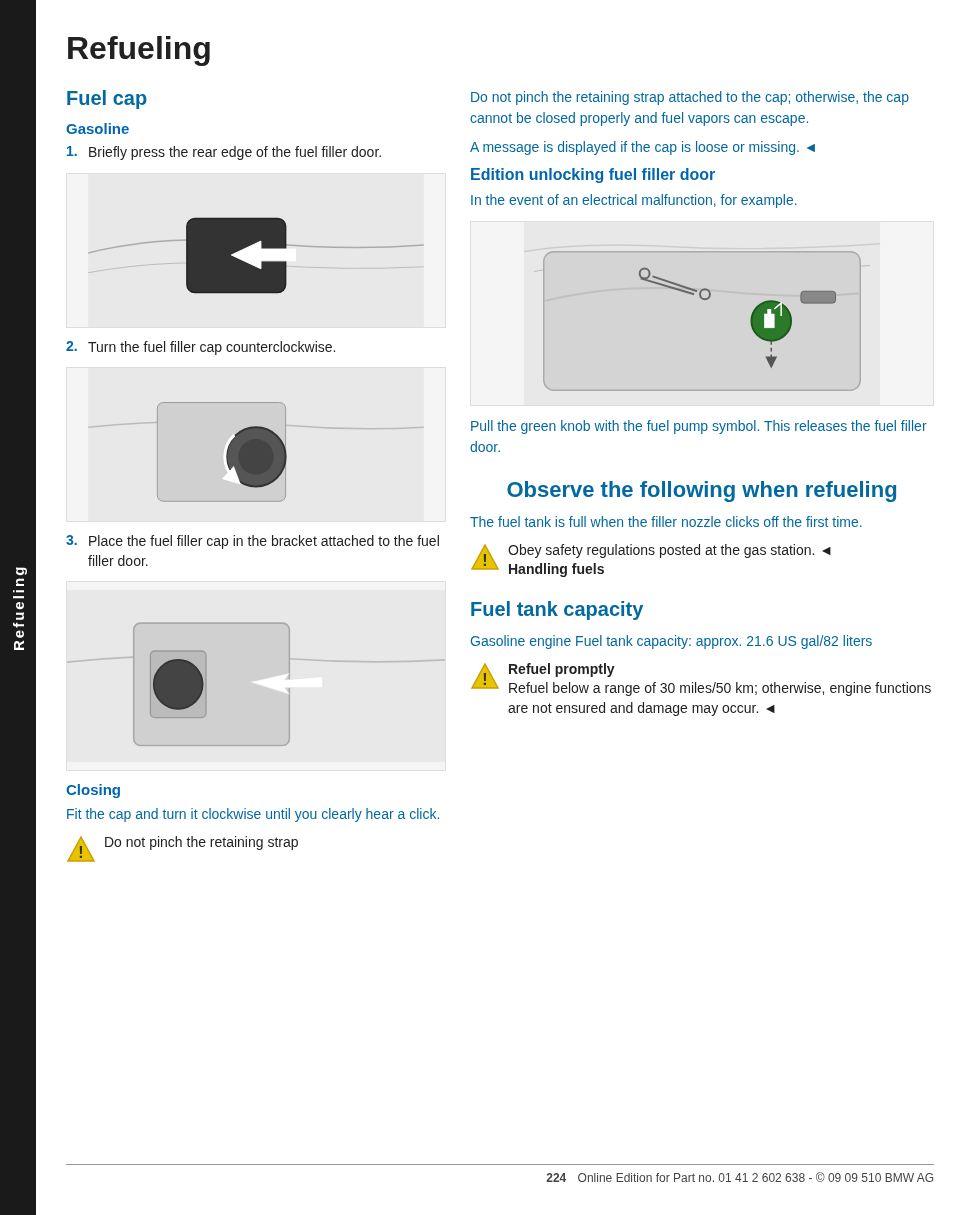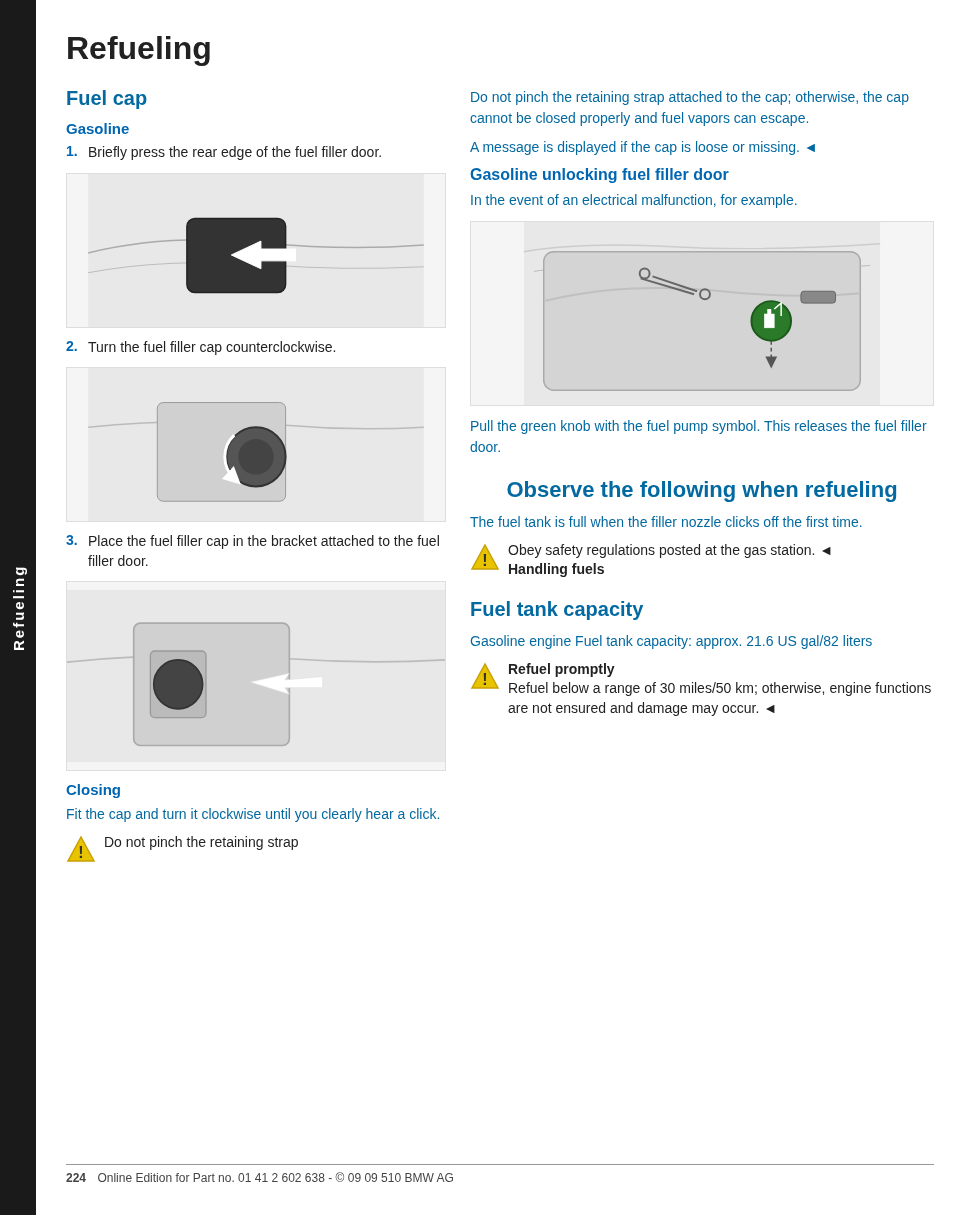--- a/index.html
+++ b/index.html
@@ -129,21 +129,21 @@
     }
     p.body-text {
       line-height: 1.5;
       margin-bottom: 8px;
       color: #0369a1;
     }
     .page-footer {
       border-top: 1px solid #999;
       margin-top: 24px;
       padding-top: 6px;
-      text-align: left;
+      text-align: right;
       font-size: 12px;
       color: #444;
     }
     .footer-page-num {
       font-weight: bold;
       margin-right: 8px;
     }
     .right-col-section {
       margin-bottom: 18px;
     }
@@ -253,21 +253,21 @@
       </div>
 
       <div class="right-col">
 
         <p class="body-text">Do not pinch the retaining strap attached to the cap; otherwise, the cap cannot be closed properly and fuel vapors can escape.</p>
         <p class="body-text">
           <span>A message is displayed if the cap is loose or missing.</span><span> ◄</span>
         </p>
 
         <div class="right-col-section">
-          <h3 class="subsection-title" style="font-size:16px;">Gasoline unlocking fuel filler door</h3>
+          <h3 class="subsection-title" style="font-size:16px;">Edition unlocking fuel filler door</h3>
           <p class="body-text">In the event of an electrical malfunction, for example.</p>
 
           <div class="figure-box" style="height:185px; margin-bottom:10px;">
             <svg viewBox="0 0 360 185" xmlns="http://www.w3.org/2000/svg">
               <rect x="0" y="0" width="360" height="185" fill="#e8e8e8"></rect>
 
               <path d="M0,30 Q60,20 150,25 Q240,30 360,22" stroke="#ccc" stroke-width="1.5" fill="none"></path>
               <path d="M10,50 Q80,38 180,44 Q270,50 350,44" stroke="#bbb" stroke-width="1" fill="none"></path>
 
               <rect x="20" y="30" width="320" height="140" rx="10" fill="#d4d4d4" stroke="#aaa" stroke-width="1.5"></rect>

